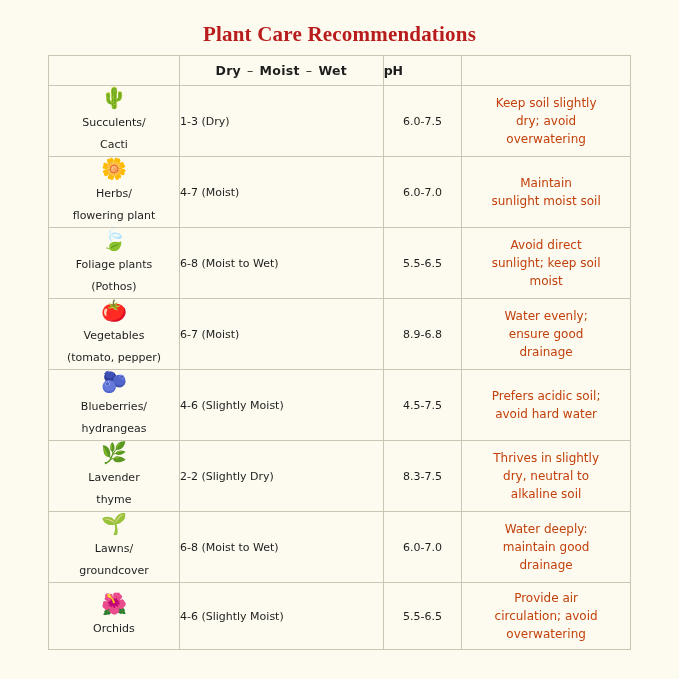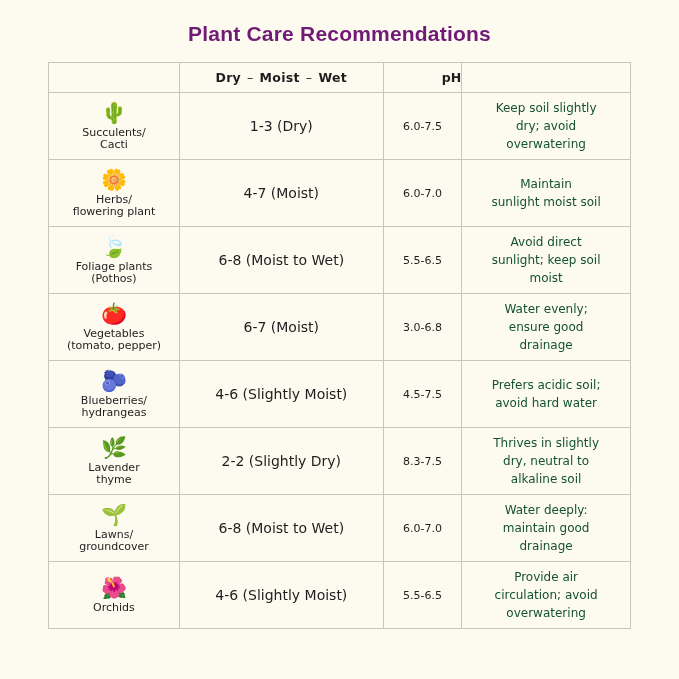--- a/index.html
+++ b/index.html
@@ -19,23 +19,23 @@
     height: 679px;
     box-sizing: border-box;
     padding: 14px 48px 0 48px;
     background: #fdfbf0;
   }
   .title {
     text-align: center;
     font-size: 21px;
     font-weight: bold;
     letter-spacing: 0.2px;
-    color: #701a75;
-    margin: 8px 0 16px 0;
-    font-family: Liberation Sans, sans-serif;
+    color: #b91c1c;
+    margin: 8px 0 8px 0;
+    font-family: Liberation Serif, serif;
   }
   table.care-table {
     width: 100%;
     border-collapse: collapse;
     table-layout: fixed;
     background: #fdfbf0;
   }
   table.care-table td, table.care-table th {
     border: 1px solid #c9c6b4;
     vertical-align: middle;
@@ -62,57 +62,56 @@
     letter-spacing: 0.3px;
   }
   .hdr-scale .dash {
     font-weight: normal;
     color: #1e1e1e;
     margin: 0 -4px;
   }
   .hdr-ph {
     font-size: 12.5px;
     font-weight: bold;
-    text-align: right;
+    text-align: left;
   }
   tbody tr { height: 67px; }
 
   .cell-plant {
     text-align: center;
     padding: 6px 4px;
   }
   .plant-emoji {
     font-size: 21px;
     line-height: 24px;
     display: block;
     margin-bottom: 2px;
   }
   .plant-name {
     font-size: 11px;
-    line-height: 12px;
+    line-height: 22px;
     color: #1e1e1e;
     display: block;
     white-space: pre-line;
   }
   .cell-range {
-    text-align: center;
-    font-size: 14px;
+    font-size: 11px;
     color: #1e1e1e;
   }
   .cell-ph {
     text-align: center;
     font-size: 11px;
     color: #1e1e1e;
     border-radius: 30px;
   }
   .cell-notes {
     text-align: center;
     font-size: 12px;
     line-height: 18px;
-    color: #14532d;
+    color: #c2410c;
     padding: 4px 14px;
     white-space: pre-line;
   }
 </style>
 </head>
 <body>
 
 <div class="page">
 
   <div class="title">Plant Care Recommendations</div>
@@ -182,21 +181,21 @@
 moist</td>
       </tr>
 
       <tr>
         <td class="cell-plant">
           <span class="plant-emoji">🍅</span>
           <span class="plant-name">Vegetables
 (tomato, pepper)</span>
         </td>
         <td class="cell-range">6-7 (Moist)</td>
-        <td class="cell-ph">3.0-6.8</td>
+        <td class="cell-ph">8.9-6.8</td>
         <td class="cell-notes">Water evenly;
 ensure good
 drainage</td>
       </tr>
 
       <tr>
         <td class="cell-plant">
           <span class="plant-emoji">🫐</span>
           <span class="plant-name">Blueberries/
 hydrangeas</span>

